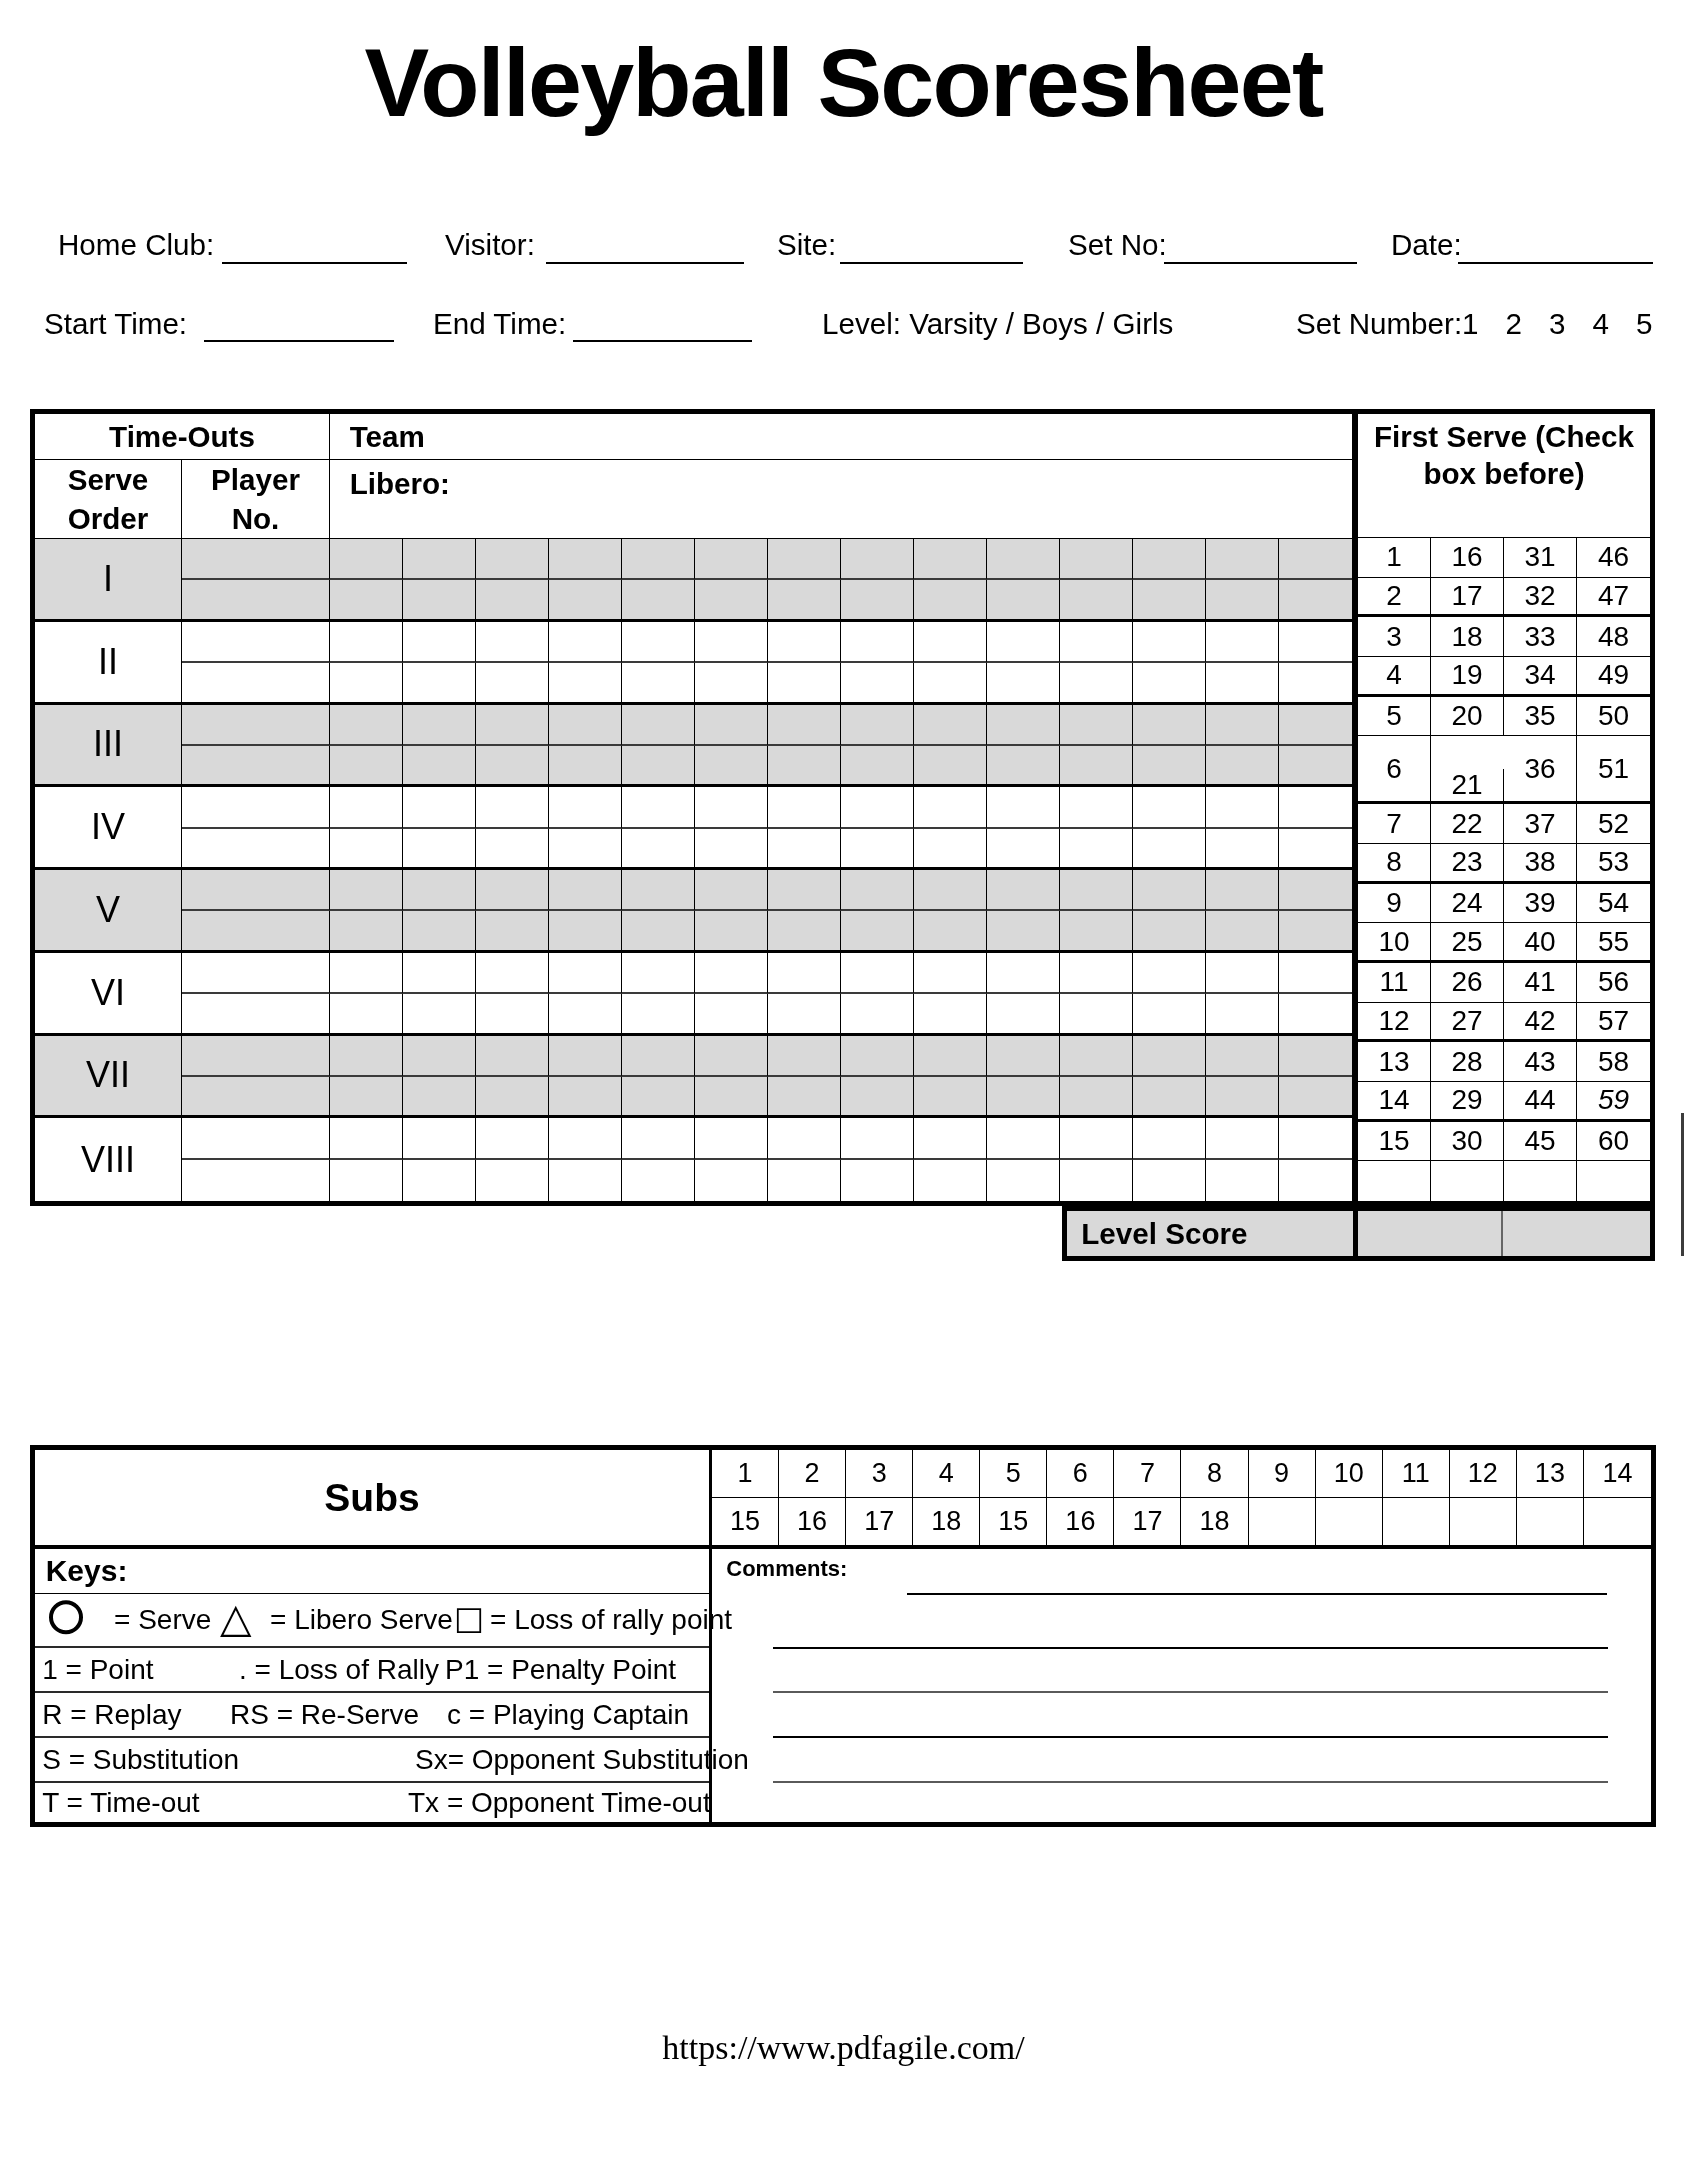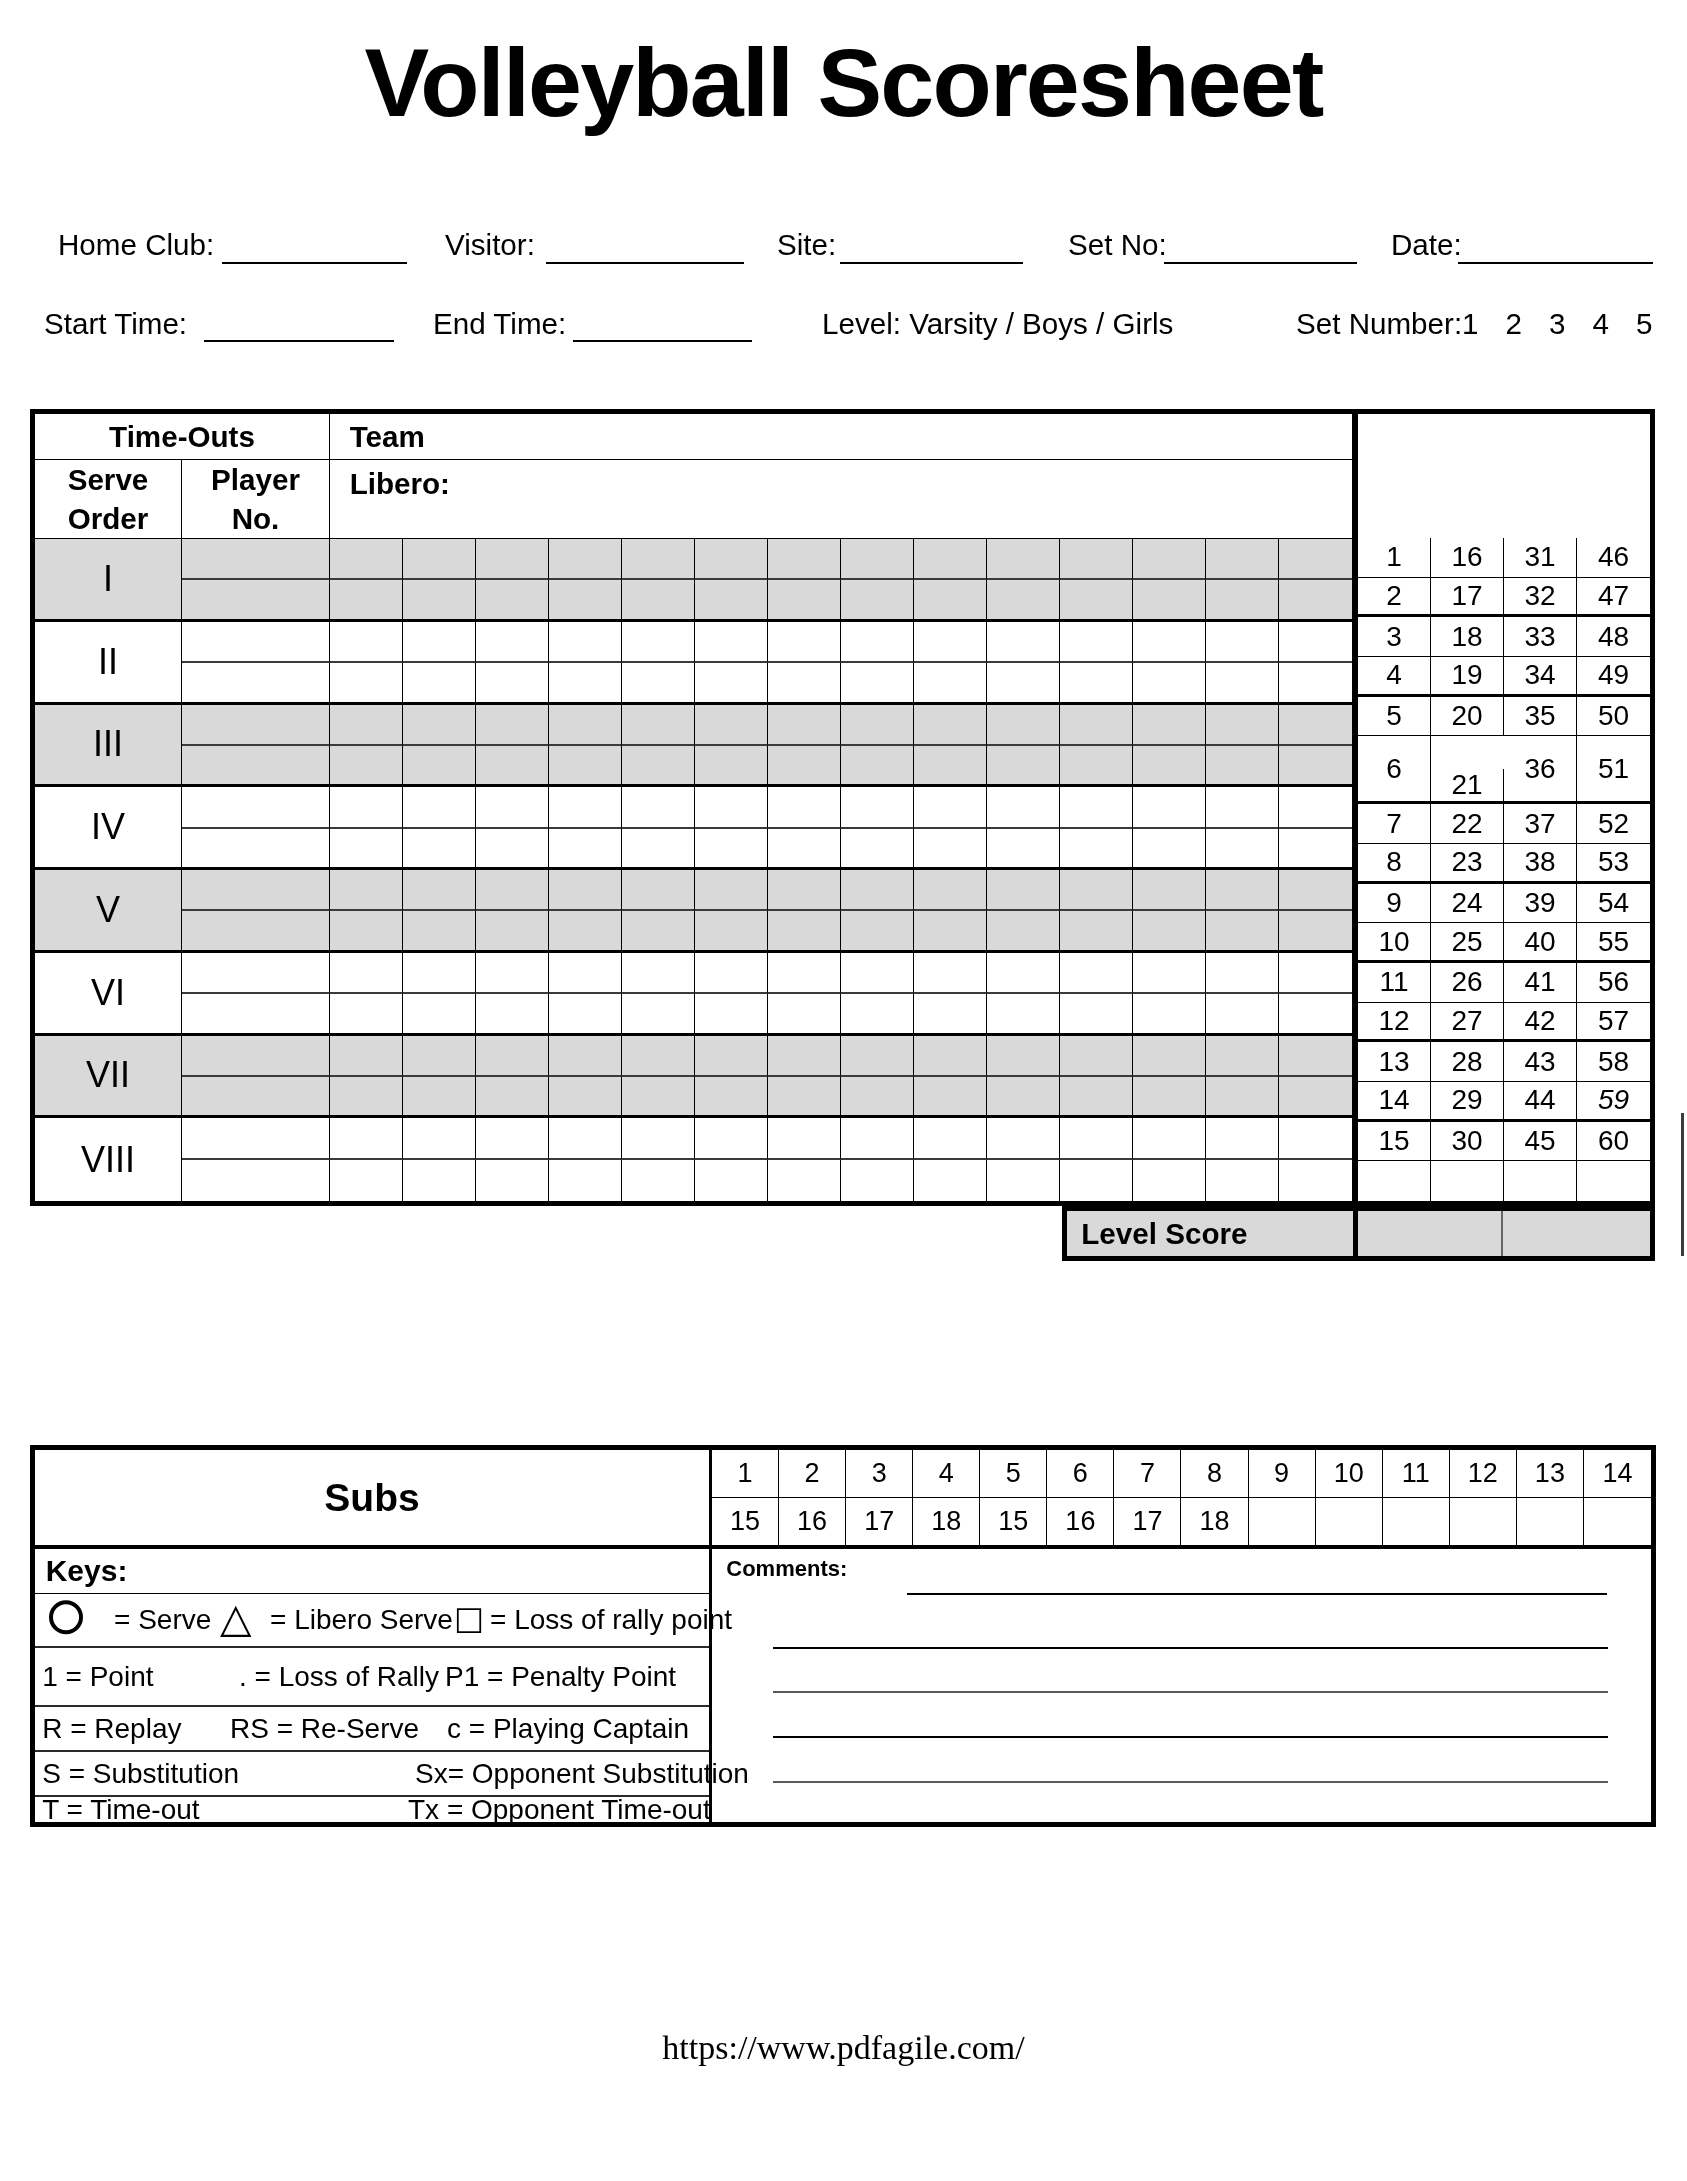--- a/index.html
+++ b/index.html
@@ -140,20 +140,21 @@
     <div class="c hcell th-serve">
       <span>Serve</span>
       <span>Order</span>
     </div>
     <div class="c hcell th-player">
       <span>Player</span>
       <span>No.</span>
     </div>
     <div class="c hcell th-libero">Libero:</div>
     <div class="panel" id="first-serve-panel">
+      <div class="panel-header">First Serve (Check box  before)</div>
     <div class="pcell pthin" style="grid-area: 2 / 1;">1</div>
         <div class="pcell pthin" style="grid-area: 2 / 2;">16</div>
         <div class="pcell pthin" style="grid-area: 2 / 3;">31</div>
         <div class="pcell pl pthin" style="grid-area: 2 / 4;">46</div>
         <div class="pcell psep" style="grid-area: 3 / 1;">2</div>
         <div class="pcell psep" style="grid-area: 3 / 2;">17</div>
         <div class="pcell psep" style="grid-area: 3 / 3;">32</div>
         <div class="pcell pl psep" style="grid-area: 3 / 4;">47</div>
         <div class="pcell pthin" style="grid-area: 4 / 1;">3</div>
         <div class="pcell pthin" style="grid-area: 4 / 2;">18</div>
@@ -508,21 +509,21 @@
           <span class="keys-heading">Keys:</span>
         </div>
       <div class="krow" style="height: 54px;">
             <span class="ksym-circle" style="left: 14.3px;"></span>
             <span class="kitem" style="left: 79px;">= Serve</span>
             <span class="ksym-tri" style="left: 185px;">△</span>
             <span class="kitem" style="left: 235px;">= Libero Serve</span>
             <span class="ksym-sq" style="left: 419px;">□</span>
             <span class="kitem" style="left: 455px;">=  Loss of rally point</span>
           </div>
-          <div class="krow" style="height: 59px; padding-left: 24px;">
+          <div class="krow" style="height: 45px; padding-left: 24px;">
             <span class="kitem" style="left: 7.2px;">1 = Point</span>
             <span class="kitem" style="left: 204px;">. = Loss of Rally</span>
             <span class="kitem" style="left: 410px;">P1 = Penalty Point</span>
           </div>
           <div class="krow" style="height: 45px;">
             <span class="kitem" style="left: 7.2px;">R = Replay</span>
             <span class="kitem" style="left: 195px;">RS = Re-Serve</span>
             <span class="kitem" style="left: 412px;">c = Playing Captain</span>
           </div>
           <div class="krow" style="height: 45px;">

